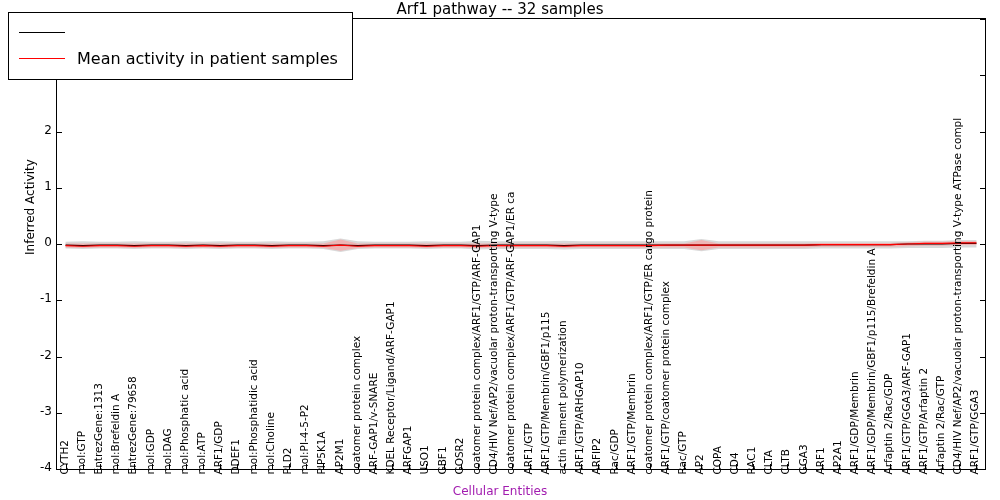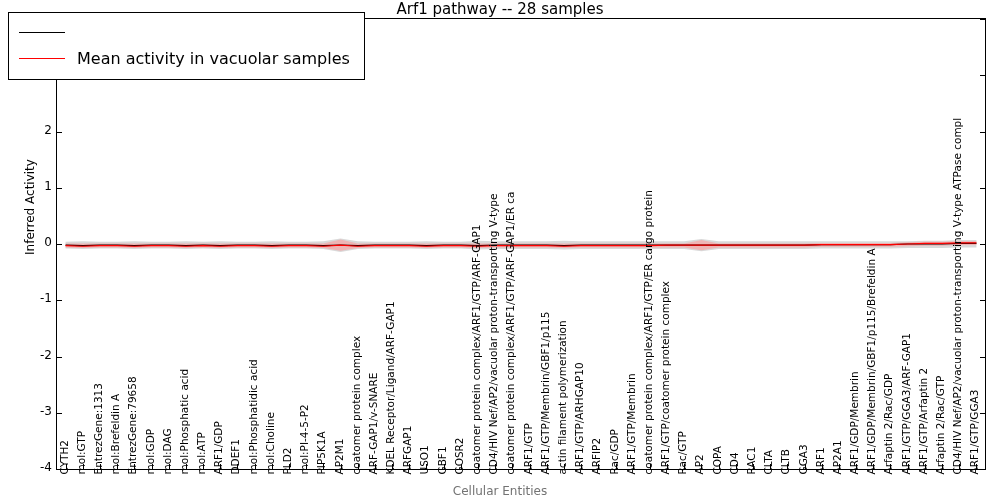--- a/index.html
+++ b/index.html
@@ -70,21 +70,21 @@
     right: 0px;
   }
   
   #x-axis-label {
     position: absolute;
     left: 0;
     top: 484px;
     width: 1000px;
     text-align: center;
     font-size: 12px;
-    color: #737373;
+    color: #a21caf;
   }
   .x-tick-mark {
     position: absolute;
     bottom: 0px;
     width: 1px;
     height: 5px;
     background: #000000;
   }
   .x-tick-label {
     position: absolute;
@@ -129,21 +129,21 @@
     top: 0;
     width: 100%;
     height: 100%;
   }
 </style>
 </head>
 <body>
 
 <div id="root">
 
-  <div id="chart-title">Arf1 pathway -- 28 samples</div>
+  <div id="chart-title">Arf1 pathway -- 32 samples</div>
 
   <div id="y-axis-label">Inferred Activity</div>
   <div id="x-axis-label">Cellular Entities</div>
 
   <div id="plot-area">
     <svg class="series" id="svg-layer" preserveAspectRatio="none" viewBox="0 0 928 450">
         <path d="M8.59 222.75 L25.78 222.19 L42.96 222.75 L60.15 222.75 L77.33 222.19 L94.52 222.75 L111.70 222.75 L128.89 222.19 L146.07 222.75 L163.26 222.19 L180.44 222.75 L197.63 222.75 L214.81 222.19 L232.00 222.75 L249.19 222.75 L266.37 222.19 L283.56 219.38 L300.74 222.19 L317.93 222.75 L335.11 222.75 L352.30 222.75 L369.48 222.19 L386.67 222.75 L403.85 222.75 L421.04 221.63 L438.22 222.19 L455.41 222.19 L472.59 222.19 L489.78 222.19 L506.96 221.63 L524.15 222.19 L541.33 222.19 L558.52 222.19 L575.70 222.19 L592.89 222.19 L610.07 222.19 L627.26 222.19 L644.44 219.94 L661.63 222.19 L678.81 222.19 L696.00 222.19 L713.19 222.19 L730.37 222.19 L747.56 222.19 L764.74 222.19 L781.93 222.19 L799.11 222.19 L816.30 222.19 L833.48 222.19 L850.67 222.19 L867.85 221.63 L885.04 221.63 L902.22 221.06 L919.41 221.06 L919.41 228.38 L902.22 228.38 L885.04 228.94 L867.85 228.94 L850.67 228.94 L833.48 229.50 L816.30 229.50 L799.11 229.50 L781.93 229.50 L764.74 229.50 L747.56 230.06 L730.37 230.06 L713.19 230.06 L696.00 230.06 L678.81 230.06 L661.63 230.06 L644.44 232.31 L627.26 230.06 L610.07 230.06 L592.89 230.06 L575.70 230.06 L558.52 230.06 L541.33 230.06 L524.15 230.06 L506.96 230.62 L489.78 230.06 L472.59 230.06 L455.41 230.06 L438.22 230.06 L421.04 230.62 L403.85 229.50 L386.67 229.50 L369.48 230.06 L352.30 229.50 L335.11 229.50 L317.93 229.50 L300.74 230.06 L283.56 232.88 L266.37 230.06 L249.19 229.50 L232.00 229.50 L214.81 230.06 L197.63 229.50 L180.44 229.50 L163.26 230.06 L146.07 229.50 L128.89 230.06 L111.70 229.50 L94.52 229.50 L77.33 230.06 L60.15 229.50 L42.96 229.50 L25.78 230.06 L8.59 229.50 Z" fill="#cccccc" fill-opacity="0.75" stroke="none"></path>
         <path d="M8.59 224.44 L25.78 224.44 L42.96 224.44 L60.15 224.44 L77.33 224.44 L94.52 224.44 L111.70 224.44 L128.89 224.44 L146.07 224.44 L163.26 224.44 L180.44 224.44 L197.63 224.44 L214.81 224.44 L232.00 224.44 L249.19 224.44 L266.37 224.44 L283.56 220.50 L300.74 224.44 L317.93 224.44 L335.11 224.44 L352.30 224.44 L369.48 224.44 L386.67 224.44 L403.85 224.44 L421.04 224.44 L438.22 224.44 L455.41 224.44 L472.59 224.44 L489.78 224.44 L506.96 224.44 L524.15 224.44 L541.33 224.44 L558.52 224.44 L575.70 224.44 L592.89 224.44 L610.07 224.44 L627.26 224.44 L644.44 221.06 L661.63 224.44 L678.81 224.44 L696.00 224.44 L713.19 224.44 L730.37 224.44 L747.56 224.44 L764.74 223.88 L781.93 223.88 L799.11 223.88 L816.30 223.88 L833.48 223.88 L850.67 223.31 L867.85 222.75 L885.04 222.75 L902.22 222.19 L919.41 222.19 L919.41 226.12 L902.22 226.12 L885.04 226.69 L867.85 226.69 L850.67 227.25 L833.48 227.81 L816.30 227.81 L799.11 227.81 L781.93 227.81 L764.74 227.81 L747.56 228.38 L730.37 228.38 L713.19 228.38 L696.00 228.38 L678.81 228.38 L661.63 228.38 L644.44 231.19 L627.26 228.38 L610.07 228.38 L592.89 228.38 L575.70 228.38 L558.52 228.38 L541.33 228.38 L524.15 228.38 L506.96 228.94 L489.78 228.38 L472.59 228.38 L455.41 228.38 L438.22 228.38 L421.04 228.94 L403.85 228.38 L386.67 228.38 L369.48 228.94 L352.30 228.38 L335.11 228.38 L317.93 228.38 L300.74 228.94 L283.56 231.75 L266.37 228.94 L249.19 228.38 L232.00 228.38 L214.81 228.94 L197.63 228.38 L180.44 228.38 L163.26 228.94 L146.07 228.38 L128.89 228.94 L111.70 228.38 L94.52 228.38 L77.33 228.94 L60.15 228.38 L42.96 228.38 L25.78 228.94 L8.59 228.38 Z" fill="#f4a7a7" fill-opacity="0.75" stroke="none"></path>
         <path d="M8.59 226.12 L25.78 226.69 L42.96 226.12 L60.15 226.12 L77.33 226.69 L94.52 226.12 L111.70 226.12 L128.89 226.69 L146.07 226.12 L163.26 226.69 L180.44 226.12 L197.63 226.12 L214.81 226.69 L232.00 226.12 L249.19 226.12 L266.37 226.69 L283.56 226.12 L300.74 226.69 L317.93 226.12 L335.11 226.12 L352.30 226.12 L369.48 226.69 L386.67 226.12 L403.85 226.12 L421.04 226.69 L438.22 226.12 L455.41 226.12 L472.59 226.12 L489.78 226.12 L506.96 226.69 L524.15 226.12 L541.33 226.12 L558.52 226.12 L575.70 226.12 L592.89 226.12 L610.07 226.12 L627.26 226.12 L644.44 226.12 L661.63 226.12 L678.81 226.12 L696.00 226.12 L713.19 226.12 L730.37 226.12 L747.56 226.12 L764.74 225.56 L781.93 225.56 L799.11 225.56 L816.30 225.56 L833.48 225.56 L850.67 225.00 L867.85 225.00 L885.04 225.00 L902.22 224.44 L919.41 224.44 " fill="none" stroke="#000000" stroke-width="1.2"></path>
         <path d="M8.59 226.69 L25.78 227.25 L42.96 226.69 L60.15 226.69 L77.33 227.25 L94.52 226.69 L111.70 226.69 L128.89 227.25 L146.07 226.69 L163.26 227.25 L180.44 226.69 L197.63 226.69 L214.81 227.25 L232.00 226.69 L249.19 226.69 L266.37 227.25 L283.56 226.12 L300.74 227.25 L317.93 226.69 L335.11 226.69 L352.30 226.69 L369.48 227.25 L386.67 226.69 L403.85 226.69 L421.04 227.25 L438.22 226.69 L455.41 226.69 L472.59 226.69 L489.78 226.69 L506.96 227.25 L524.15 226.69 L541.33 226.69 L558.52 226.69 L575.70 226.69 L592.89 226.69 L610.07 226.12 L627.26 226.12 L644.44 226.12 L661.63 226.12 L678.81 226.12 L696.00 226.12 L713.19 226.12 L730.37 226.12 L747.56 226.12 L764.74 225.56 L781.93 225.56 L799.11 225.56 L816.30 225.56 L833.48 225.56 L850.67 225.00 L867.85 224.44 L885.04 224.44 L902.22 223.88 L919.41 223.88 " fill="none" stroke="#ff0000" stroke-width="1.2"></path>
@@ -287,17 +287,17 @@
       <div class="x-tick-label" style="left: 962.222px; top: 464px;">CD4/HIV Nef/AP2/vacuolar proton-transporting V-type ATPase compl</div>
       <div class="x-tick-label" style="left: 979.407px; top: 464px;">ARF1/GTP/GGA3</div>
     </div>
 
   <div id="legend">
       <div class="legend-row">
         <span class="legend-swatch" style="border-top-color: rgb(0, 0, 0);"></span>
       </div>
       <div class="legend-row">
         <span class="legend-swatch" style="border-top-color: rgb(255, 0, 0);"></span>
-        <span class="legend-text">Mean activity in vacuolar samples</span>
+        <span class="legend-text">Mean activity in patient samples</span>
       </div>
     </div>
 
 </div>
 
 </body></html>

